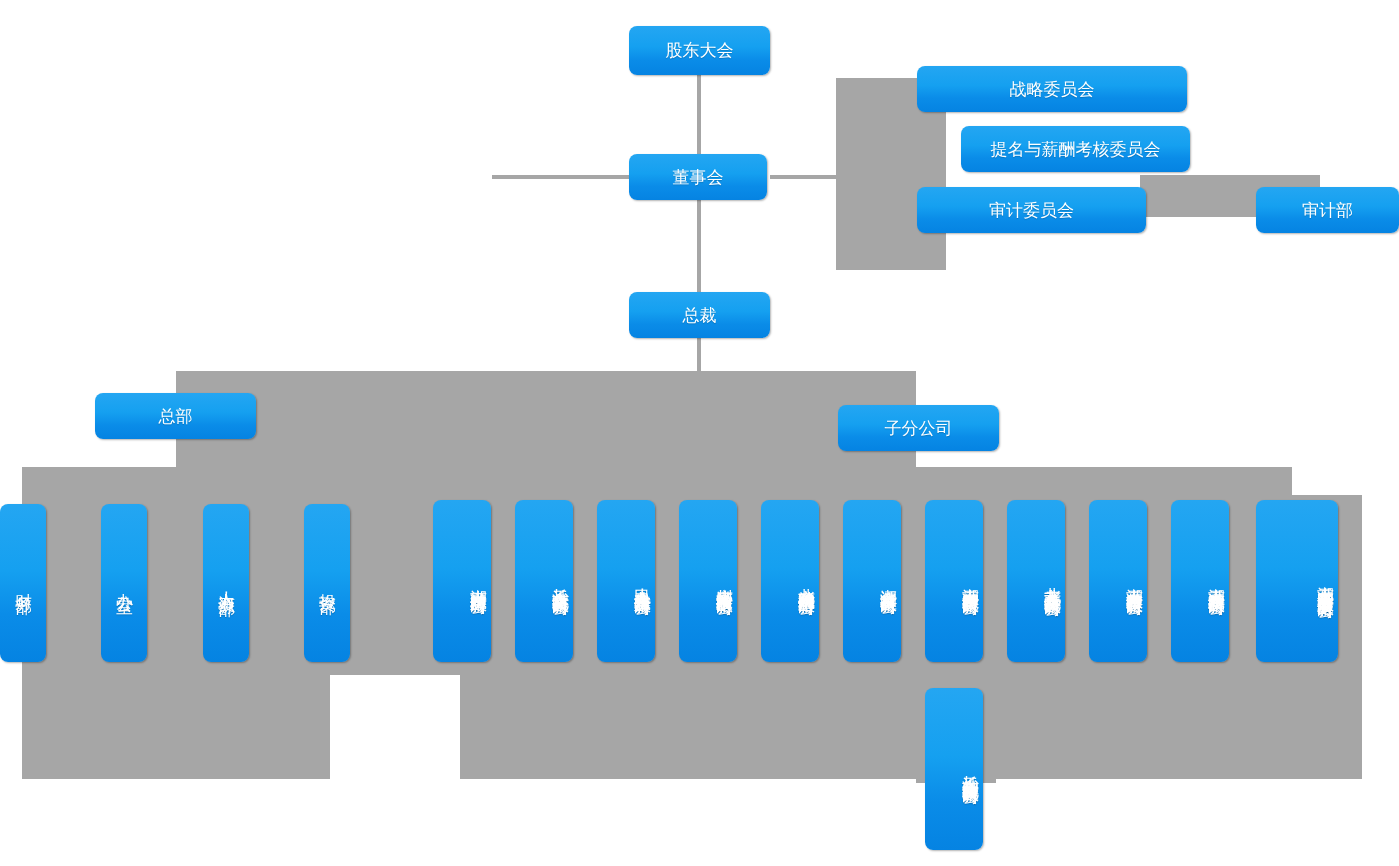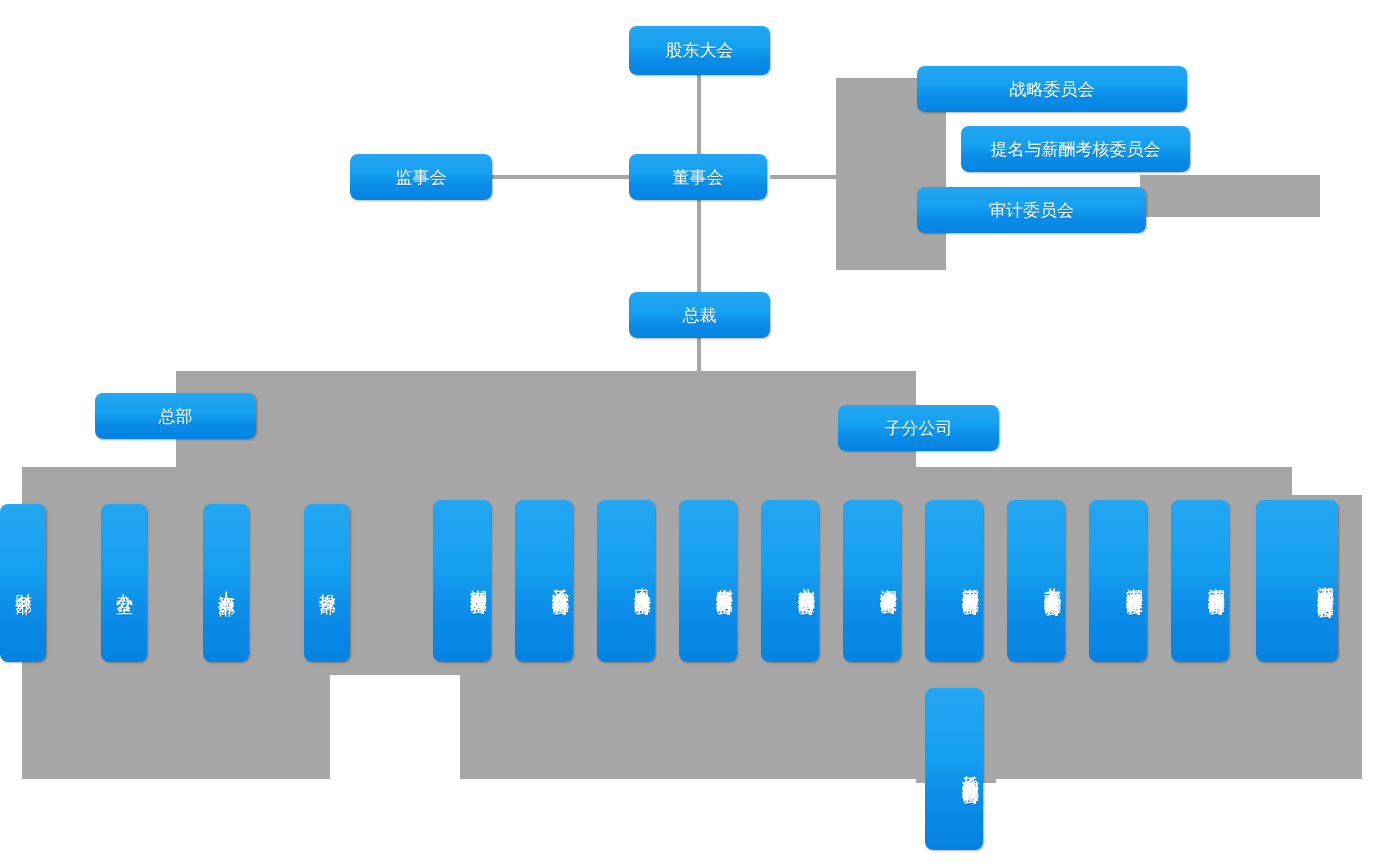--- a/index.html
+++ b/index.html
@@ -84,26 +84,26 @@
   <div class="plate" style="left:330px;top:675px;width:130px;height:110px;background:#ffffff;"></div>
 
   <div class="line" style="left:697px;top:74px;width:4px;height:80px;"></div>
   <div class="line" style="left:492px;top:175px;width:138px;height:4px;"></div>
   <div class="line" style="left:770px;top:175px;width:70px;height:4px;"></div>
   <div class="line" style="left:697px;top:199px;width:4px;height:93px;"></div>
   <div class="line" style="left:697px;top:338px;width:4px;height:40px;"></div>
 
   <div class="box h" style="left:629px;top:26px;width:141px;height:49px;">股东大会</div>
 
-  <div class="box h" style="left:350px;top:154px;width:142px;height:46px;">监事会</div>
 
   <div class="box h" style="left:629px;top:154px;width:138px;height:46px;">董事会</div>
 
   <div class="box h" style="left:629px;top:292px;width:141px;height:46px;">总裁</div>
 
+  <div class="box h" style="left:1256px;top:187px;width:143px;height:46px;">审计部</div>
 
   <div class="box h" style="left:917px;top:66px;width:270px;height:46px;">战略委员会</div>
   <div class="box h" style="left:917px;top:126px;width:229px;height:46px;margin-left:44px;">提名与薪酬考核委员会</div>
   <div class="box h" style="left:917px;top:187px;width:229px;height:46px;">审计委员会</div>
 
   <div class="box h" style="left:95px;top:393px;width:161px;height:46px;">总部</div>
   <div class="box h" style="left:838px;top:405px;width:161px;height:46px;">子分公司</div>
 
   <div class="box v dept" style="left:0px;top:504px;width:46px;height:158px;">财务部</div>
   <div class="box v dept" style="left:101px;top:504px;width:46px;height:158px;">办公室</div>

